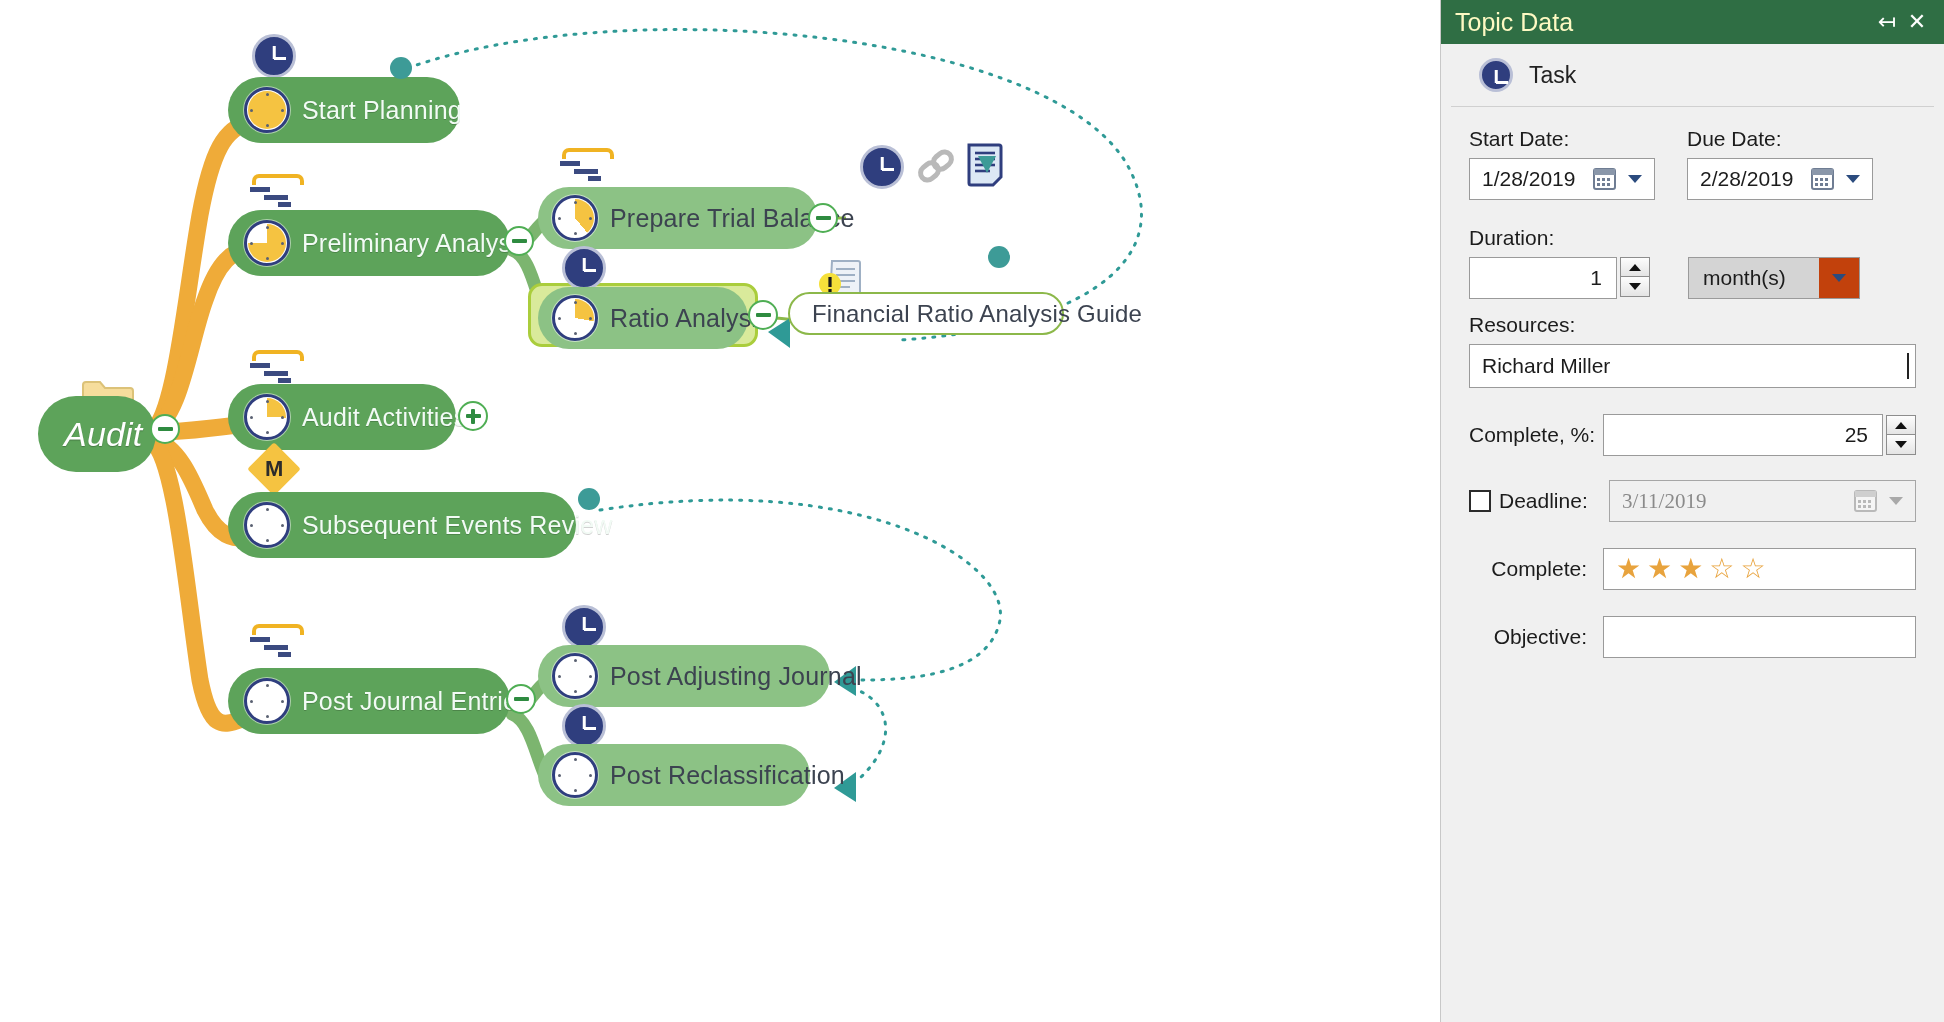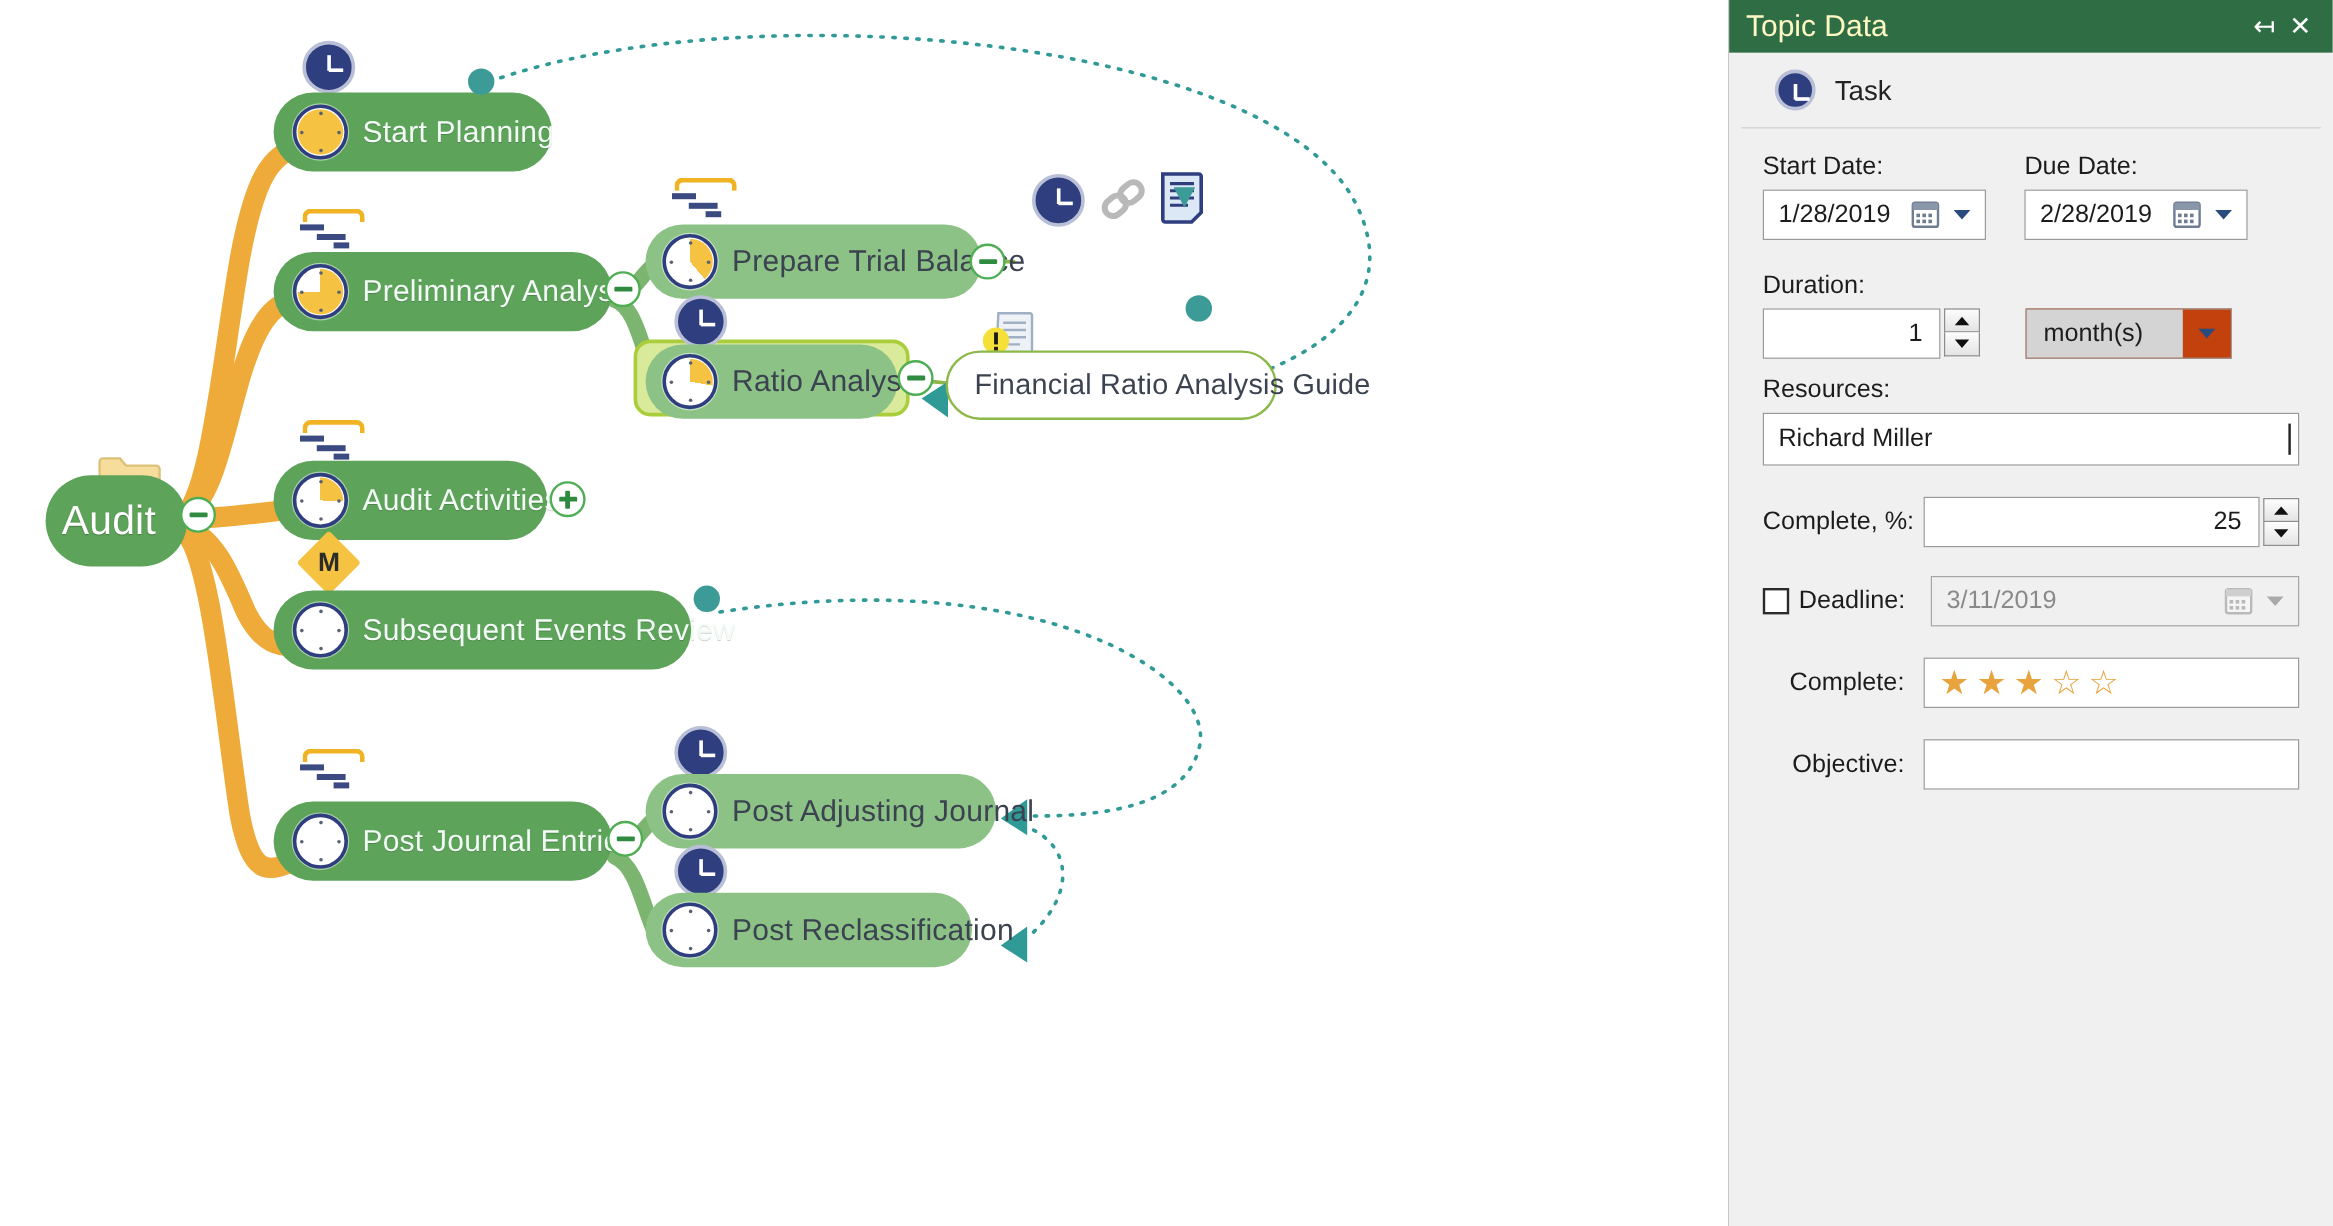--- a/index.html
+++ b/index.html
@@ -42,27 +42,28 @@
     background: #8cc285;
     height: 62px;
     padding: 0 24px 0 14px;
   }
   .node.lv2 .ntext { color: #3c4350; }
   .node.root {
     background: #5da35a;
     height: 76px;
     padding: 0 26px;
     border-radius: 999px;
-    justify-content: flex-end;
+    justify-content: flex-start;
+    font-style: italic;
   }
   .node.root .ntext { color: #ffffff; font-size: 34px; text-shadow: 0 1px 1px rgba(0,0,0,.25); }
   .node.callout {
     background: #ffffff;
     border: 2px solid #8cb84a;
-    height: 58px;
+    height: 43px;
     padding: 0 22px;
   }
   .node.callout .ntext { color: #3c4350; font-size: 24px; }
   .node.outline {
     background: #ffffff;
     border: 2px solid #8cb84a;
     height: 66px;
     padding: 0 26px 0 16px;
   }
   .node.outline .ntext { color: #3c4350; }
@@ -587,21 +588,21 @@
               </div>
             <div>
                 <span class="tri-dn"></span>
               </div>
           </div>
         </div>
 
         <div class="row" style="margin-top:24px;align-items:center;">
           <span class="chk"></span>
           <span class="flabel" style="margin:0;width:110px;">Deadline:</span>
-          <div class="field grey" style="flex:1;">
+          <div class="field grey" style="flex:1;font-family:Liberation Serif, serif;">
             <span class="v">3/11/2019</span>
             <span class="calbtn">
               <svg viewBox="0 0 26 26" width="26" height="26">
                 <rect x="2" y="3" width="21" height="20" rx="2" fill="#f5f5f5" stroke="#b9b9b9" stroke-width="2"></rect>
                 <rect x="2" y="3" width="21" height="6" fill="#cfcfcf"></rect>
                 <g fill="#b9b9b9">
                     <rect x="5" y="12" width="3" height="3"></rect>
                     <rect x="10" y="12" width="3" height="3"></rect>
                     <rect x="15" y="12" width="3" height="3"></rect>
                     <rect x="5" y="17" width="3" height="3"></rect>

